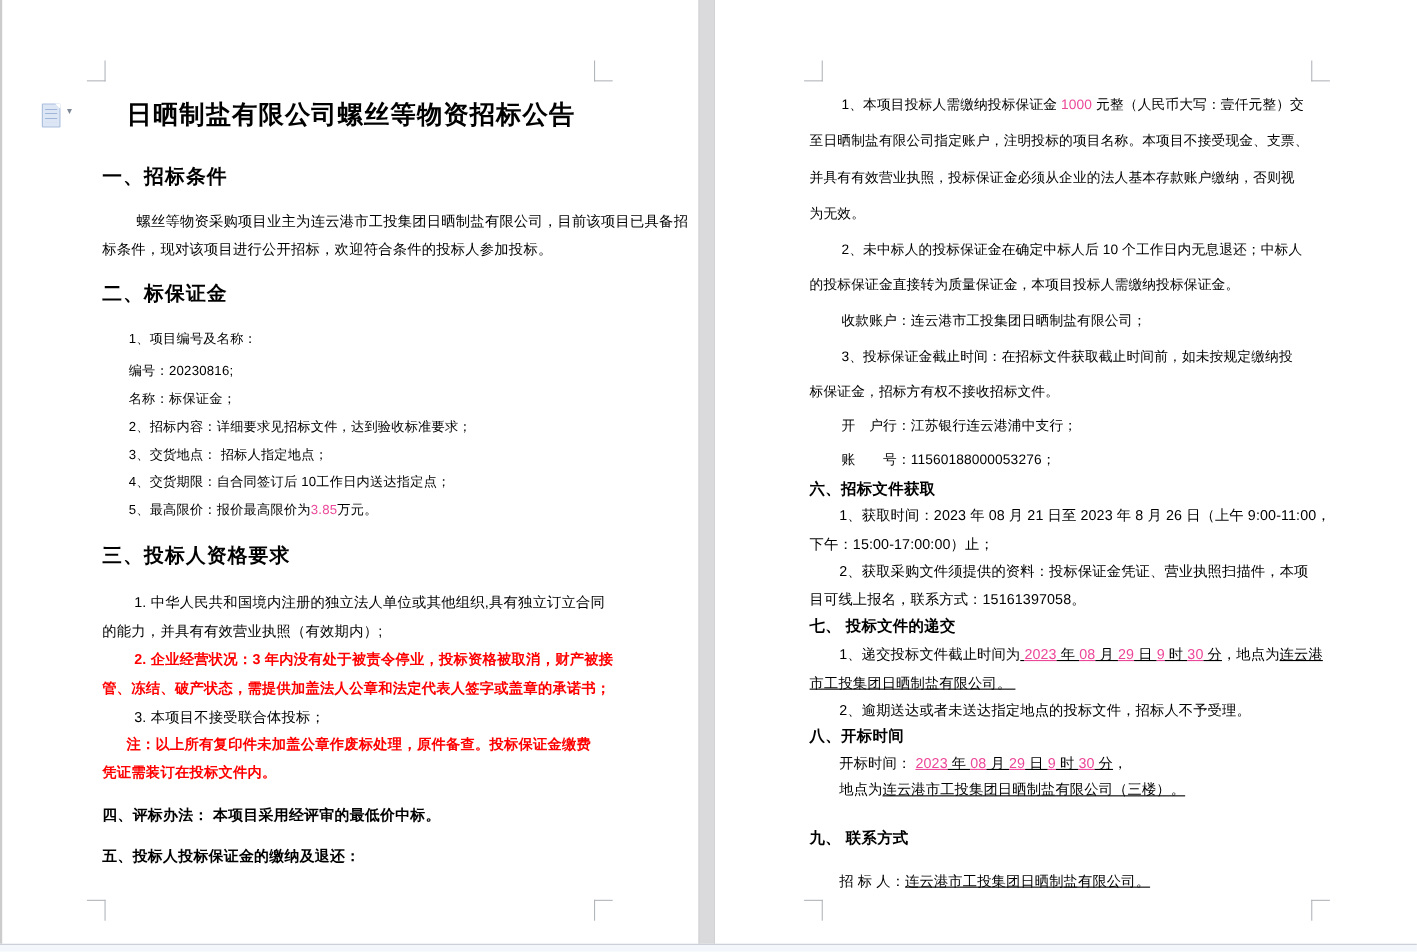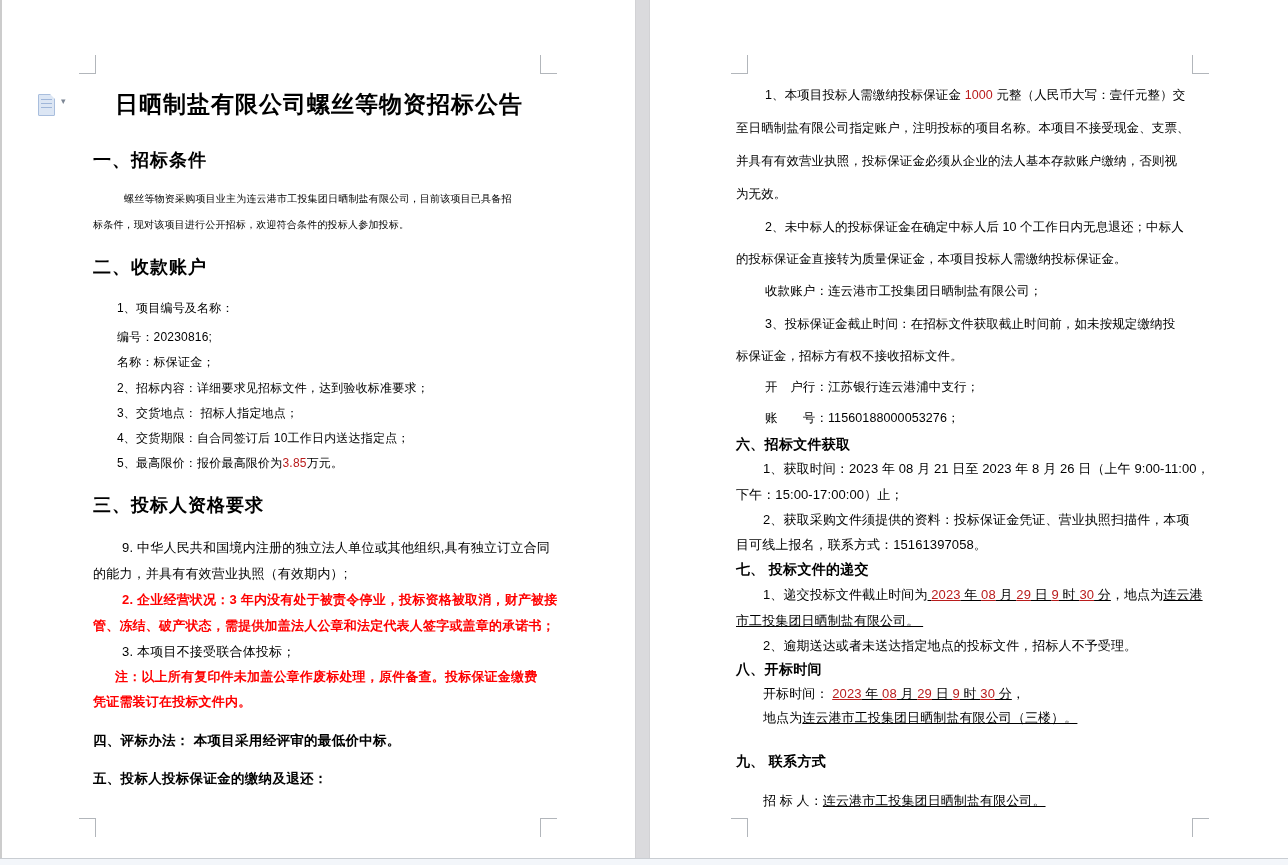--- a/index.html
+++ b/index.html
@@ -17,29 +17,29 @@
 
   .cropmark{position:absolute;width:16px;height:18px;border:0 solid #b2b6bb;}
   .cm-tl{border-right-width:1px;border-bottom-width:1px;}
   .cm-tr{border-left-width:1px;border-bottom-width:1px;}
   .cm-bl{border-right-width:1px;border-top-width:1px;}
   .cm-br{border-left-width:1px;border-top-width:1px;}
 
   .line{position:absolute;white-space:pre;color:#000;line-height:1.25;}
   .title{left:0;width:100%;text-align:center;font-size:23px;font-weight:bold;letter-spacing:1px;}
   .h1{font-size:18px;font-weight:bold;letter-spacing:1px;}
-  .p1{font-size:10px;letter-spacing:0.2px;}
+  .p1{font-size:13px;letter-spacing:0.2px;}
   .b1{font-size:12px;letter-spacing:0.2px;}
   .p3{font-size:13px;letter-spacing:0.2px;}
   .rb{font-size:13px;font-weight:bold;color:#ff0000;letter-spacing:0.2px;}
   .m1{font-size:13.5px;letter-spacing:0.3px;font-weight:bold;}
   .p2{font-size:12.5px;letter-spacing:0.1px;}
   .h2{font-size:14px;font-weight:bold;letter-spacing:0.3px;}
   .b2{font-size:13px;letter-spacing:0.1px;}
-  .line span.red{color:#b91c1c;}
+  .line span.red{color:#ec4899;}
   .line span.u{text-decoration:underline;}
 
   .paste-btn{position:absolute;left:30px;top:90px;width:44px;height:30px;cursor:pointer;}
   .paste-doc{position:absolute;left:5px;top:4px;width:15px;height:20px;background:#dce6f4;border:1px solid #a9bedd;border-radius:1px;}
   .paste-lines{position:absolute;left:2px;top:4px;right:2px;height:12px;
     background:repeating-linear-gradient(to bottom,#9fb6d9 0 1px,rgba(0,0,0,0) 1px 4px);}
   .paste-fold{position:absolute;right:-1px;top:-1px;width:0;height:0;
     border-left:5px solid rgba(0,0,0,0);border-top:5px solid #ffffff;}
   .paste-arrow{position:absolute;left:28px;top:7px;font-size:9px;color:#7c8694;line-height:1;}
 </style>
@@ -60,30 +60,30 @@
         <div class="paste-lines"></div>
       </div>
       <span class="paste-arrow">▾</span>
     </div>
 
     <div id="p1lines">
         <div class="line title" style="top: 90px;">日晒制盐有限公司螺丝等物资招标公告</div>
         <div class="line h1" style="top: 149px; left: 90px;">一、招标条件</div>
         <div class="line p1" style="top: 193px; left: 121px;">螺丝等物资采购项目业主为连云港市工投集团日晒制盐有限公司，目前该项目已具备招</div>
         <div class="line p1" style="top: 219px; left: 90px;">标条件，现对该项目进行公开招标，欢迎符合条件的投标人参加投标。</div>
-        <div class="line h1" style="top: 256px; left: 90px;">二、收款账户</div>
+        <div class="line h1" style="top: 256px; left: 90px;">二、标保证金</div>
         <div class="line b1" style="top: 301px; left: 114px; text-align: center;">1、项目编号及名称：</div>
         <div class="line b1" style="top: 330px; left: 114px;">编号：20230816;</div>
         <div class="line b1" style="top: 355px; left: 114px;">名称：标保证金；</div>
         <div class="line b1" style="top: 381px; left: 114px;">2、招标内容：详细要求见招标文件，达到验收标准要求；</div>
         <div class="line b1" style="top: 406px; left: 114px;">3、交货地点： 招标人指定地点；</div>
         <div class="line b1" style="top: 431px; left: 114px;">4、交货期限：自合同签订后 10工作日内送达指定点；</div>
         <div class="line b1" style="top: 456px; left: 114px;"><span>5、最高限价：报价最高限价为</span><span class="red">3.85</span><span>万元。</span></div>
         <div class="line h1" style="top: 494px; left: 90px;">三、投标人资格要求</div>
-        <div class="line p3" style="top: 540px; left: 119px;">9. 中华人民共和国境内注册的独立法人单位或其他组织,具有独立订立合同</div>
+        <div class="line p3" style="top: 540px; left: 119px;">1. 中华人民共和国境内注册的独立法人单位或其他组织,具有独立订立合同</div>
         <div class="line p3" style="top: 566px; left: 90px;">的能力，并具有有效营业执照（有效期内）;</div>
         <div class="line rb" style="top: 592px; left: 119px;">2. 企业经营状况：3 年内没有处于被责令停业，投标资格被取消，财产被接</div>
         <div class="line rb" style="top: 618px; left: 90px;">管、冻结、破产状态，需提供加盖法人公章和法定代表人签字或盖章的承诺书；</div>
         <div class="line p3" style="top: 644px; left: 119px;">3. 本项目不接受联合体投标；</div>
         <div class="line rb" style="top: 669px; left: 112px;">注：以上所有复印件未加盖公章作废标处理，原件备查。投标保证金缴费</div>
         <div class="line rb" style="top: 694px; left: 90px;">凭证需装订在投标文件内。</div>
         <div class="line m1" style="top: 733px; left: 90px;">四、评标办法： 本项目采用经评审的最低价中标。</div>
         <div class="line m1" style="top: 771px; left: 90px;">五、投标人投标保证金的缴纳及退还：</div>
       </div>
   </div>

